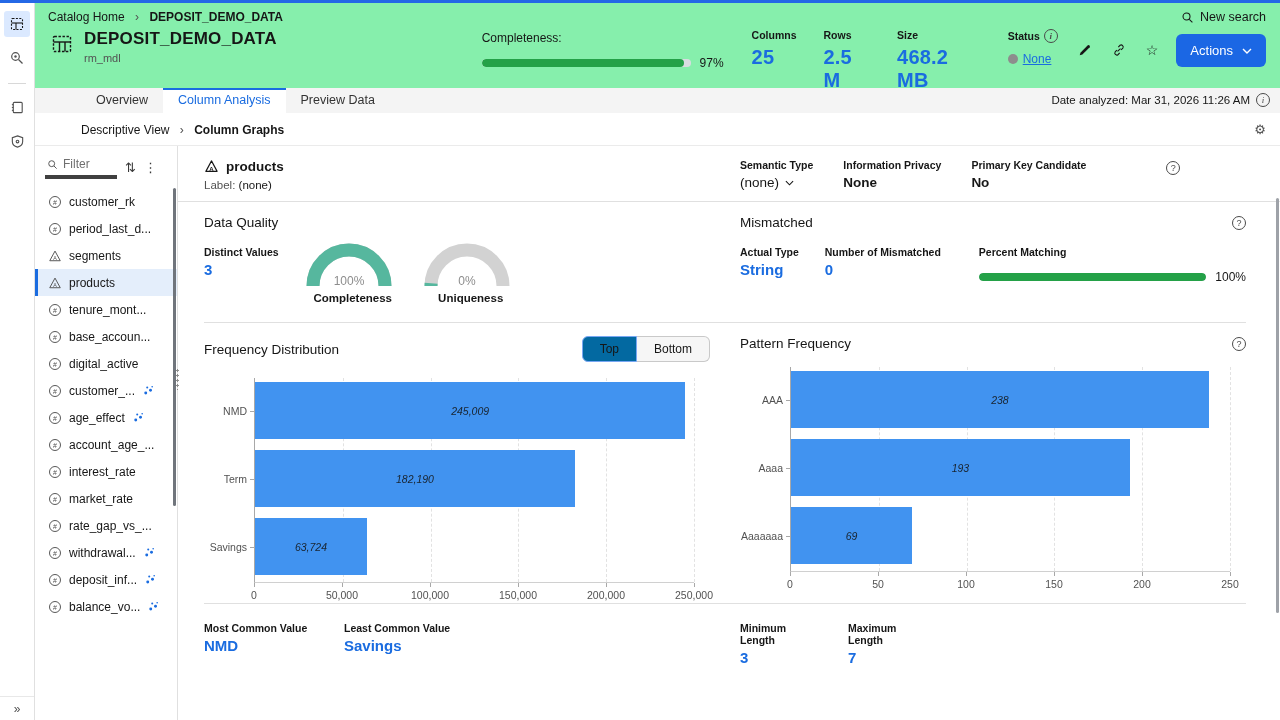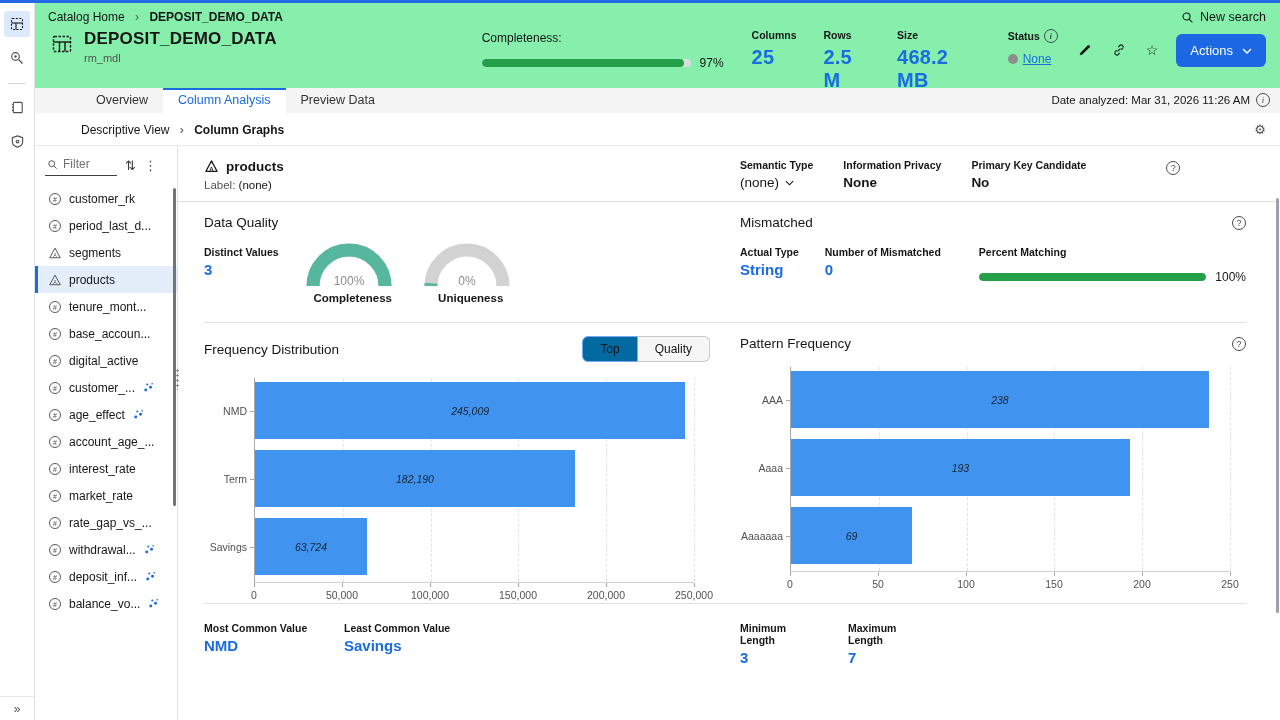--- a/index.html
+++ b/index.html
@@ -62,21 +62,21 @@
   .subnav { display:flex; justify-content:space-between; align-items:center;
     padding:9px 14px 8px 46px; font-size:12px; border-bottom:1px solid #ebebeb; background:#fff; }
   .subnav .sep { margin:0 7px; color:#525252; }
   .subnav .current { font-weight:bold; }
   .gear { font-size:13px; color:#525252; cursor:pointer; }
 
   
   .body-row { flex:1; display:flex; min-height:0; }
   .sidebar { width:143px; border-right:1px solid #e0e0e0; position:relative; padding-top:5px; }
   .filter-row { display:flex; align-items:center; gap:8px; padding:4px 4px 0 10px; }
-  .filter-box { display:flex; align-items:center; gap:5px; border-bottom:1px solid #404040; padding:2px 2px 4px; width:72px; }
+  .filter-box { display:flex; align-items:center; gap:5px; border-bottom:4px solid #404040; padding:2px 2px 4px; width:72px; }
   .filter-box input { border:none; outline:none; width:50px; font-size:12px; background:transparent; font-family:inherit; }
   .filter-box input::placeholder { color:#6f6f6f; }
   .mini-icon { color:#393939; cursor:pointer; font-size:13px; line-height:13px; }
   .col-list { margin-top:9px; }
   .side-item { display:flex; align-items:center; gap:7px; height:27px; padding-left:13px;
     font-size:12px; cursor:pointer; white-space:nowrap; }
   .side-item.selected { background:#e4eefb; box-shadow:inset 3px 0 0 #1a6ce0; }
   .side-item .spark { margin-left:1px; display:flex; }
   .side-scroll { position:absolute; right:1px; top:42px; width:3px; height:318px; background:#70757c; border-radius:2px; }
   .grip { position:absolute; right:-3px; top:222px; width:5px; height:22px;
@@ -620,21 +620,21 @@
           </div>
         </div>
         <div class="hr"></div>
 
         <div class="two-col">
           <div>
             <div class="sec-head">
               <span class="sec-title">Frequency Distribution</span>
               <div class="seg" id="freq-toggle">
                   <button class="sel">Top</button>
-                  <button class="">Quality</button>
+                  <button class="">Bottom</button>
                 </div>
             </div>
             <div class="chart">
                 <div class="plot">
                   <div class="gridline" style="left: 20%;"></div>
                   <div class="gridline" style="left: 40%;"></div>
                   <div class="gridline" style="left: 60%;"></div>
                   <div class="gridline" style="left: 80%;"></div>
                   <div class="gridline" style="left: 100%;"></div>
                   <div class="bar-row" style="top: 4px;">

